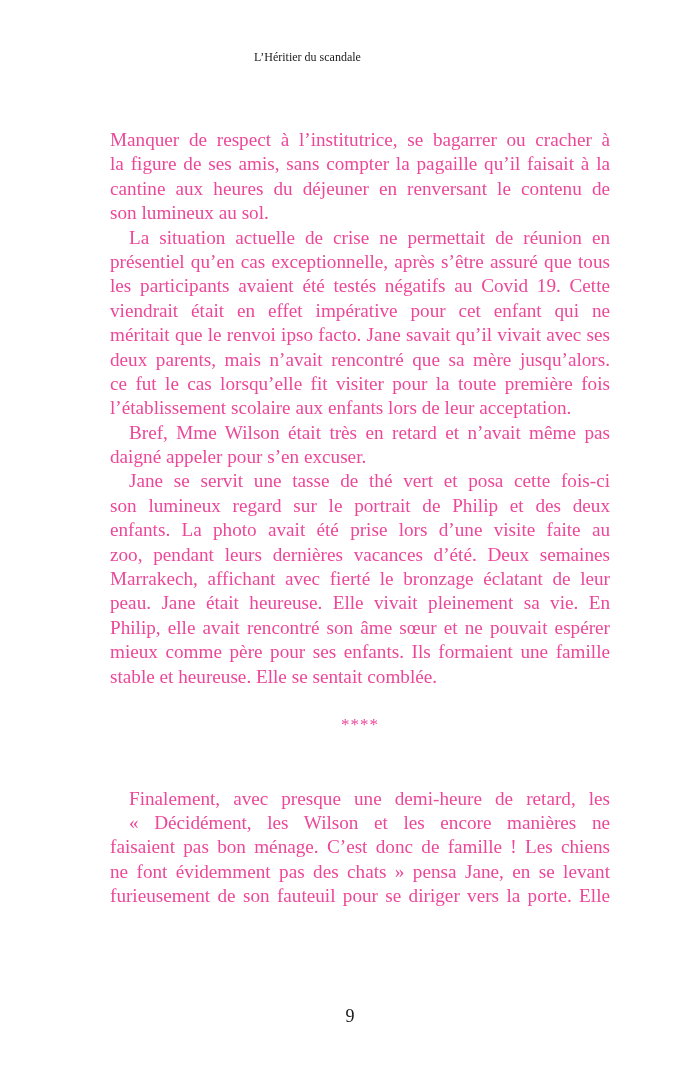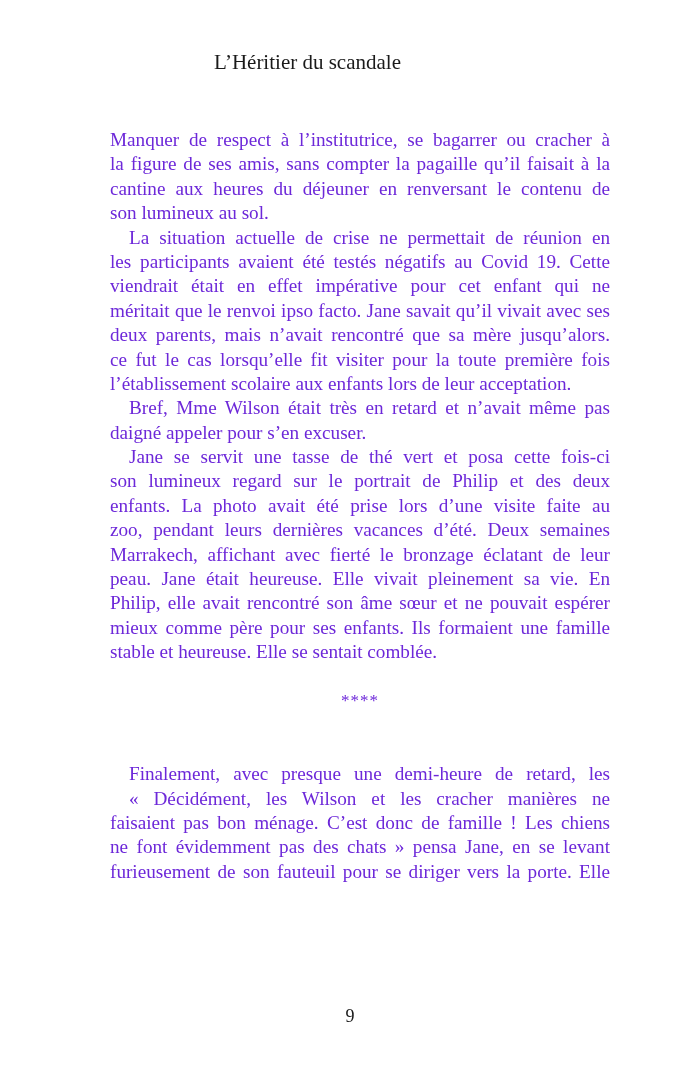--- a/index.html
+++ b/index.html
@@ -22,32 +22,32 @@
       height: 1080px;
       background: #ffffff;
     }
     .running-header {
       position: absolute;
       top: 50px;
       left: 0;
       width: 615px;
       text-align: center;
       font-family: "Liberation Serif", serif;
-      font-size: 21px;
+      font-size: 12px;
       color: #1a1a1a;
     }
     .body-text {
       position: absolute;
       left: 110px;
       top: 128px;
       width: 500px;
       font-family: "Liberation Serif", serif;
       font-size: 19.2px;
       line-height: 24.4px;
-      color: #6d28d9;
+      color: #ec4899;
     }
     .line {
       display: block;
       text-align: justify;
       text-align-last: justify;
       white-space: nowrap;
       height: 24.4px;
       overflow: visible;
     }
     .line.last {
@@ -88,20 +88,21 @@
 
     <div>
       <span class="line">Manquer de respect à l’institutrice, se bagarrer ou cracher à</span>
       <span class="line">la figure de ses amis, sans compter la pagaille qu’il faisait à la</span>
       <span class="line">cantine aux heures du déjeuner en renversant le contenu de</span>
       <span class="line last">son lumineux au sol.</span>
     </div>
 
     <div>
       <span class="line indent">La situation actuelle de crise ne permettait de réunion en</span>
+      <span class="line">présentiel qu’en cas exceptionnelle, après s’être assuré que tous</span>
       <span class="line">les participants avaient été testés négatifs au Covid 19. Cette</span>
       <span class="line">viendrait était en effet impérative pour cet enfant qui ne</span>
       <span class="line">méritait que le renvoi ipso facto. Jane savait qu’il vivait avec ses</span>
       <span class="line">deux parents, mais n’avait rencontré que sa mère jusqu’alors.</span>
       <span class="line">ce fut le cas lorsqu’elle fit visiter pour la toute première fois</span>
       <span class="line last">l’établissement scolaire aux enfants lors de leur acceptation.</span>
     </div>
 
     <div>
       <span class="line indent">Bref, Mme Wilson était très en retard et n’avait même pas</span>
@@ -123,21 +124,21 @@
     <span class="spacer"></span>
     <span class="separator">****</span>
     <span class="spacer"></span>
     <span class="spacer"></span>
 
     <div>
       <span class="line indent">Finalement, avec presque une demi-heure de retard, les</span>
     </div>
 
     <div>
-      <span class="line indent">« Décidément, les Wilson et les cracher manières ne</span>
+      <span class="line indent">« Décidément, les Wilson et les encore manières ne</span>
       <span class="line">faisaient pas bon ménage. C’est donc de famille ! Les chiens</span>
       <span class="line">ne font évidemment pas des chats » pensa Jane, en se levant</span>
       <span class="line">furieusement de son fauteuil pour se diriger vers la porte. Elle</span>
     </div>
   </div>
 
   <div class="page-number">9</div>
 </div>
 
 </body></html>

